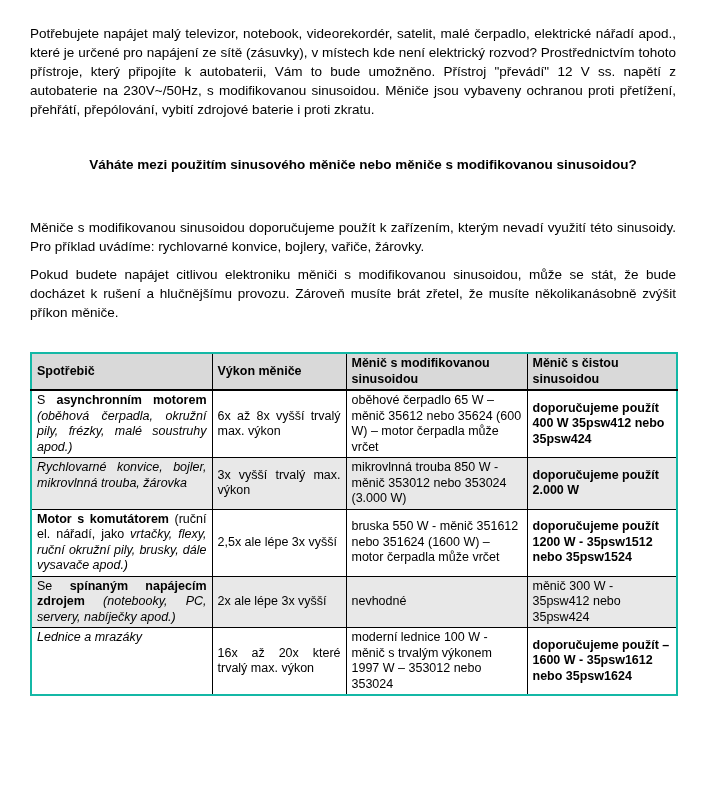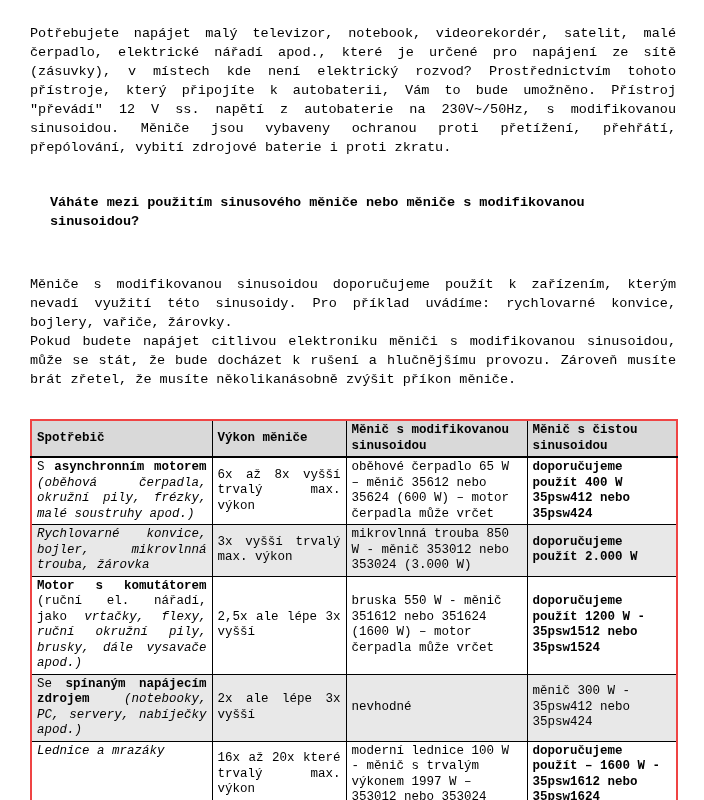--- a/index.html
+++ b/index.html
@@ -1,29 +1,29 @@
 <!DOCTYPE html>
 <html><head>
 <meta charset="utf-8">
 <style>
   html,body { margin:0; padding:0; background:#ffffff; }
   .page {
     width:704px; height:800px; box-sizing:border-box;
     padding:24px 28px 16px 30px; background:#ffffff;
-    font-family:Liberation Mono, monospace; color:#000;
+    font-family:Liberation Sans, sans-serif; color:#000;
   }
   p { margin:0; font-size:13.5px; line-height:19px; text-align:justify; }
   .p1 { margin-bottom:36px; }
-  .question { font-weight:bold; text-align:left; margin-bottom:44px;margin-left:20px; }
+  .question { font-weight:bold; text-align:center; margin-bottom:44px;margin-left:20px; }
   .tips { text-decoration:underline; text-align:left; margin-bottom:10px; }
-  .p2 { }
+  .p2 { margin-bottom:9px; }
   .p3 { margin-bottom:9px; }
   .p4 { margin-bottom:30px; }
   table.inverter {
-    width:646px; border-collapse:collapse; border:2px solid #ef4444;
+    width:646px; border-collapse:collapse; border:2px solid #14b8a6;
     font-size:12.5px; line-height:15.5px; table-layout:fixed;
   }
   .inverter th, .inverter td { border:1px solid #000; padding:2px 5px; }
   .inverter thead th {
     background:#d9d9d9; text-align:left; font-weight:bold;
     vertical-align:middle; border-bottom:2px solid #000;
   }
   .inverter td { vertical-align:middle; text-align:left; }
   .inverter td.c1 { vertical-align:top; text-align:justify; }
   .inverter td.c2 { text-align:justify; }

